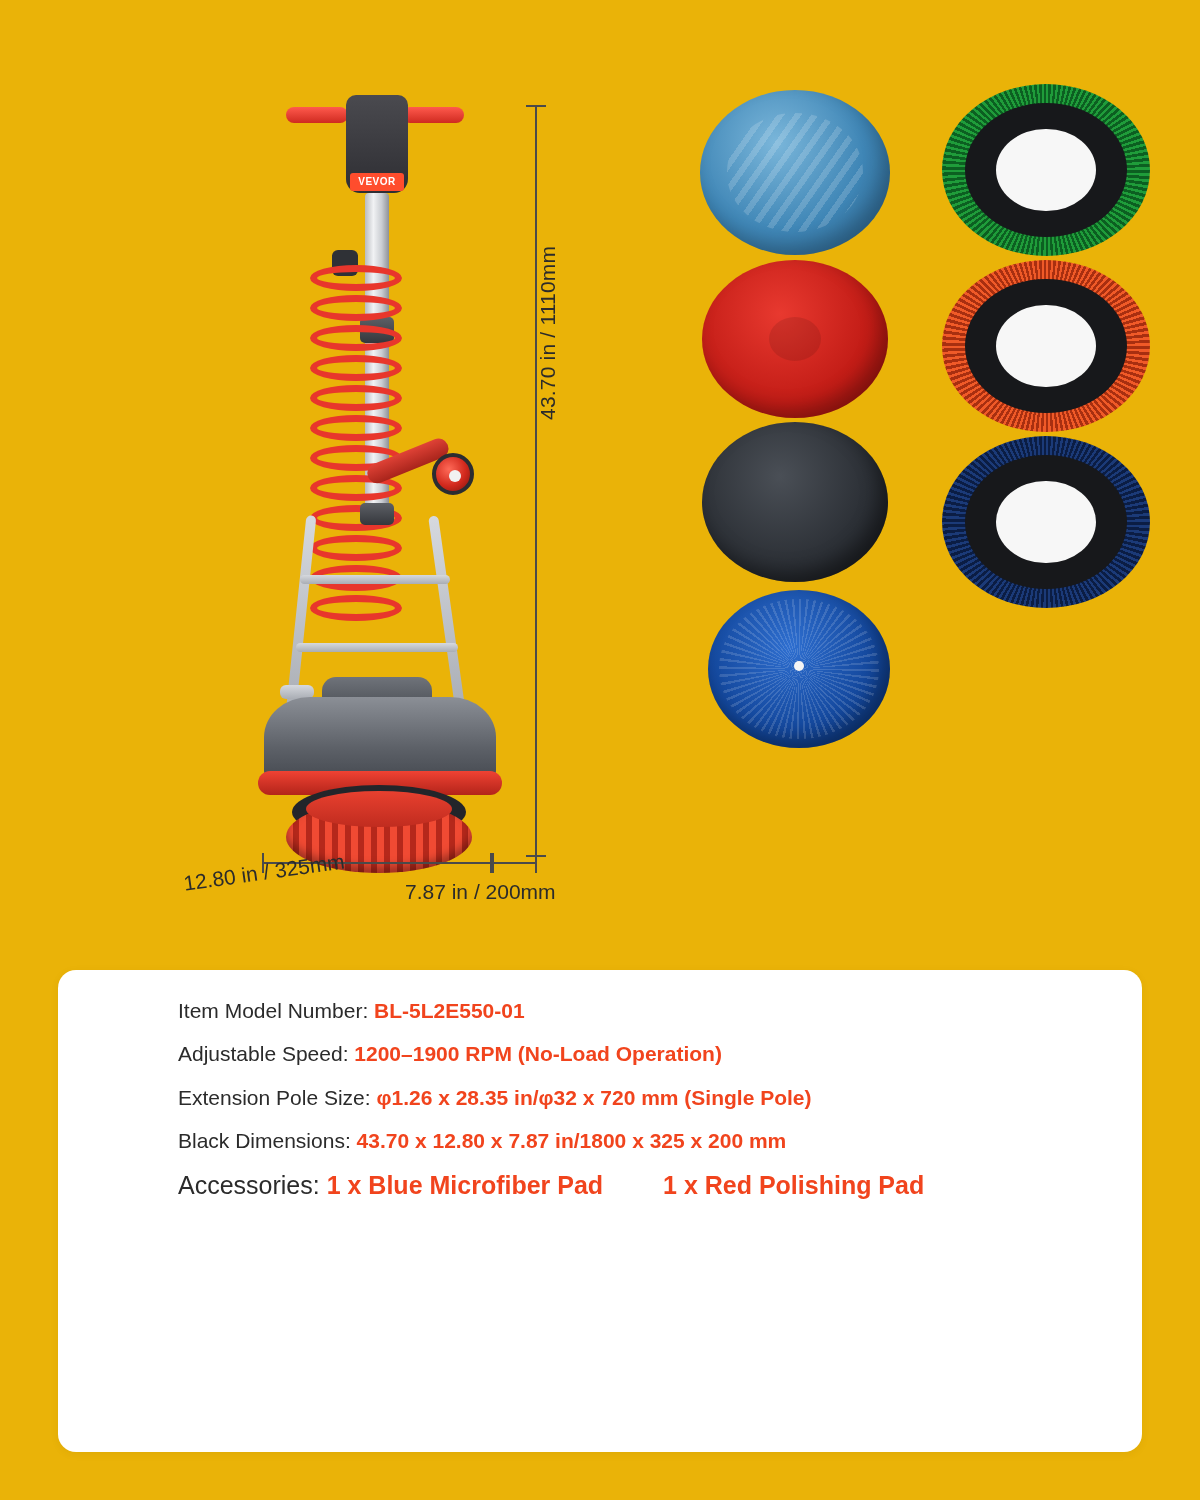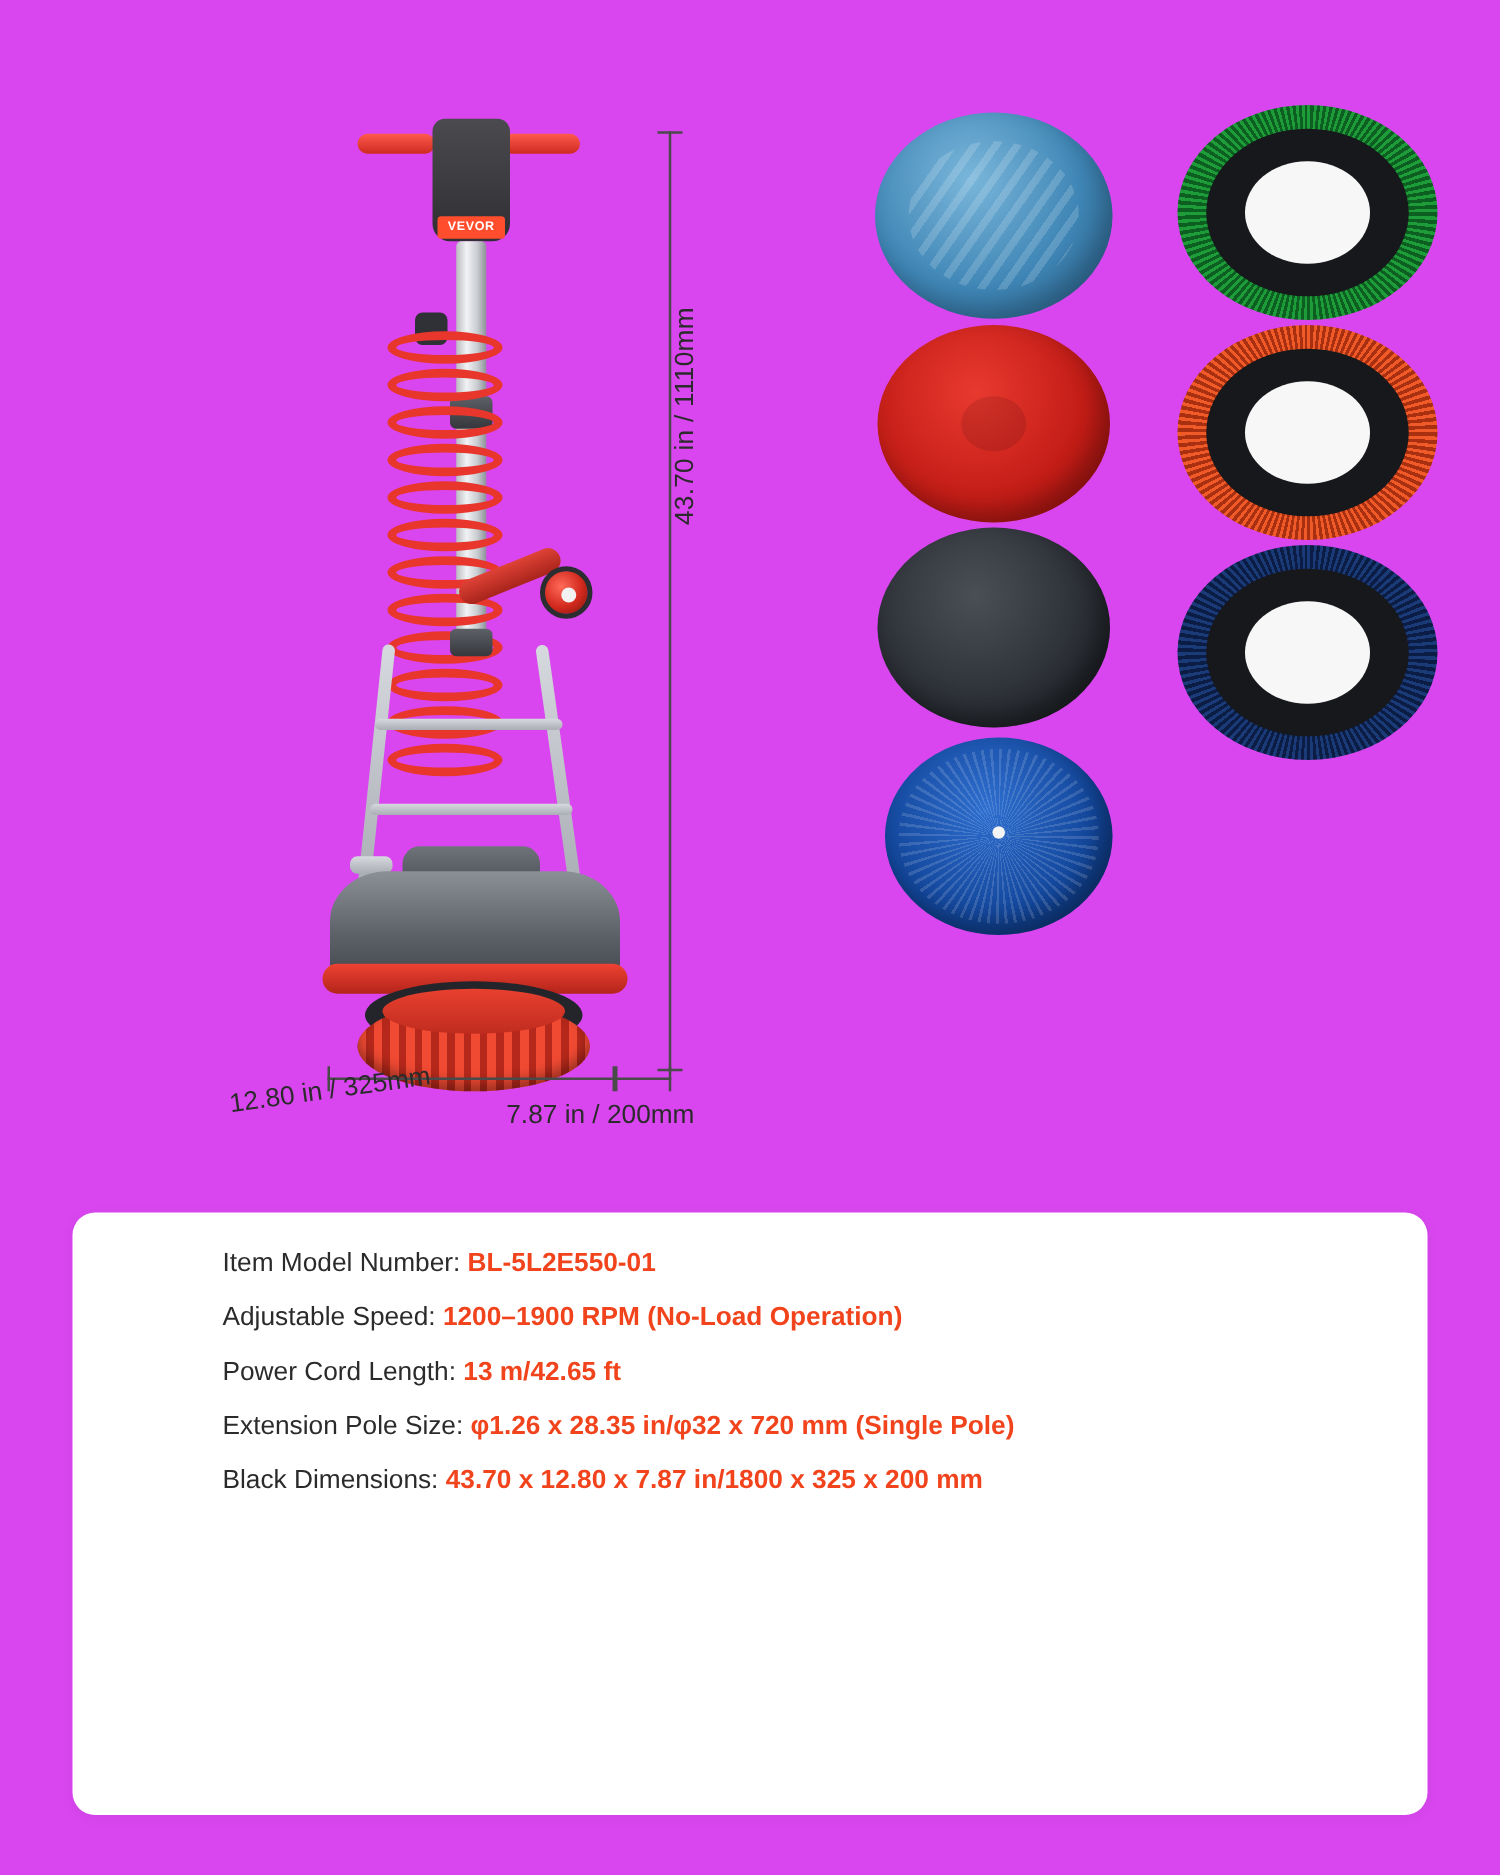--- a/index.html
+++ b/index.html
@@ -5,21 +5,21 @@
   * { box-sizing: border-box; }
   html, body {
     margin: 0; padding: 0;
     width: 1200px; height: 1500px;
     background: #f7f7f7;
     font-family: "Liberation Sans", sans-serif;
   }
   .page {
     position: relative;
     width: 1200px; height: 1500px;
-    background: #d946ef;
+    background: #eab308;
     overflow: hidden;
   }
 
   
   .product-area {
     position: absolute;
     left: 0; top: 0;
     width: 620px; height: 950px;
   }
 
@@ -404,33 +404,35 @@
     <div class="spec-row">
       <span class="lbl">Item Model Number:</span>
       <span class="val">BL-5L2E550-01</span>
     </div>
 
     <div class="spec-row">
       <span class="lbl">Adjustable Speed:</span>
       <span class="val">1200–1900 RPM (No-Load Operation)</span>
     </div>
 
-    <div class="spec-row">
-      <span class="lbl">Power Cord Length:</span>
-      <span class="val">13 m/42.65 ft</span>
-    </div>
 
     <div class="spec-row">
       <span class="lbl">Extension Pole Size:</span>
       <span class="val">φ1.26 x 28.35 in/φ32 x 720 mm (Single Pole)</span>
     </div>
 
 
     <div class="spec-row">
       <span class="lbl">Black Dimensions:</span>
       <span class="val">43.70 x 12.80 x 7.87 in/1800 x 325 x 200 mm</span>
     </div>
 
+    <div class="acc-line acc-first">
+      <span class="lbl">Accessories:</span>
+      <span>1 x Blue Microfiber Pad</span>
+      <span class="gap"></span>
+      <span>1 x Red Polishing Pad</span>
+    </div>
 
 
 
   </div>
 </div>
 
 </body></html>

